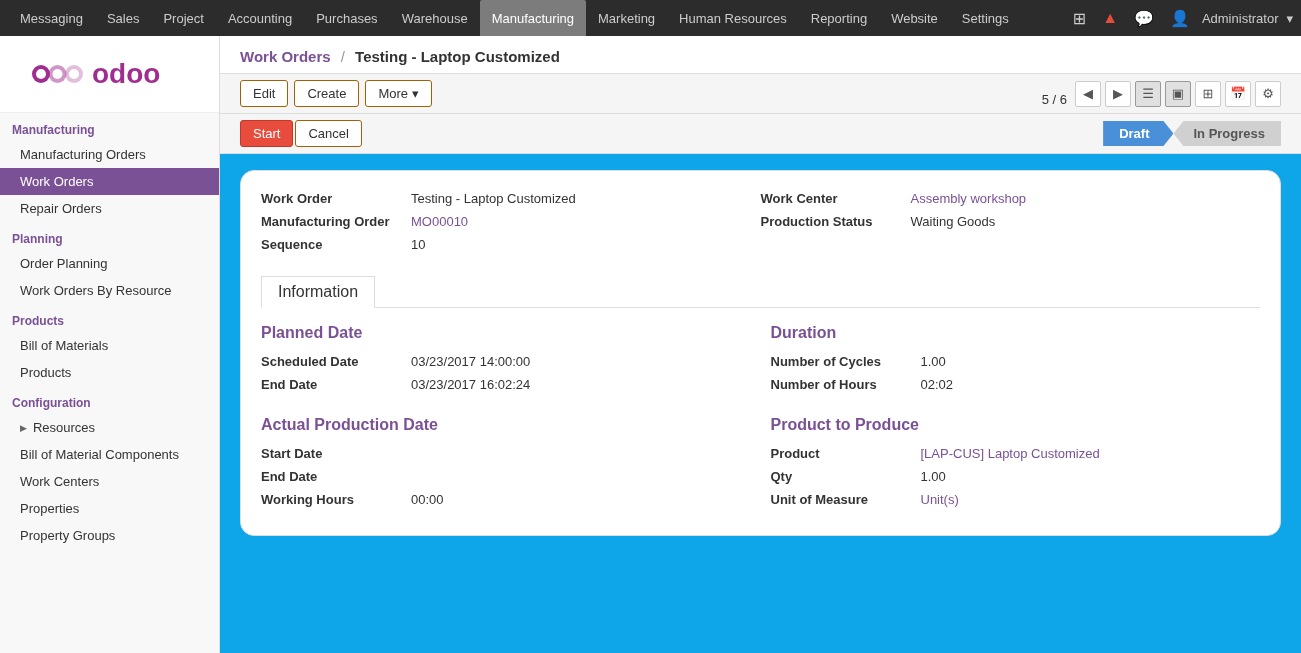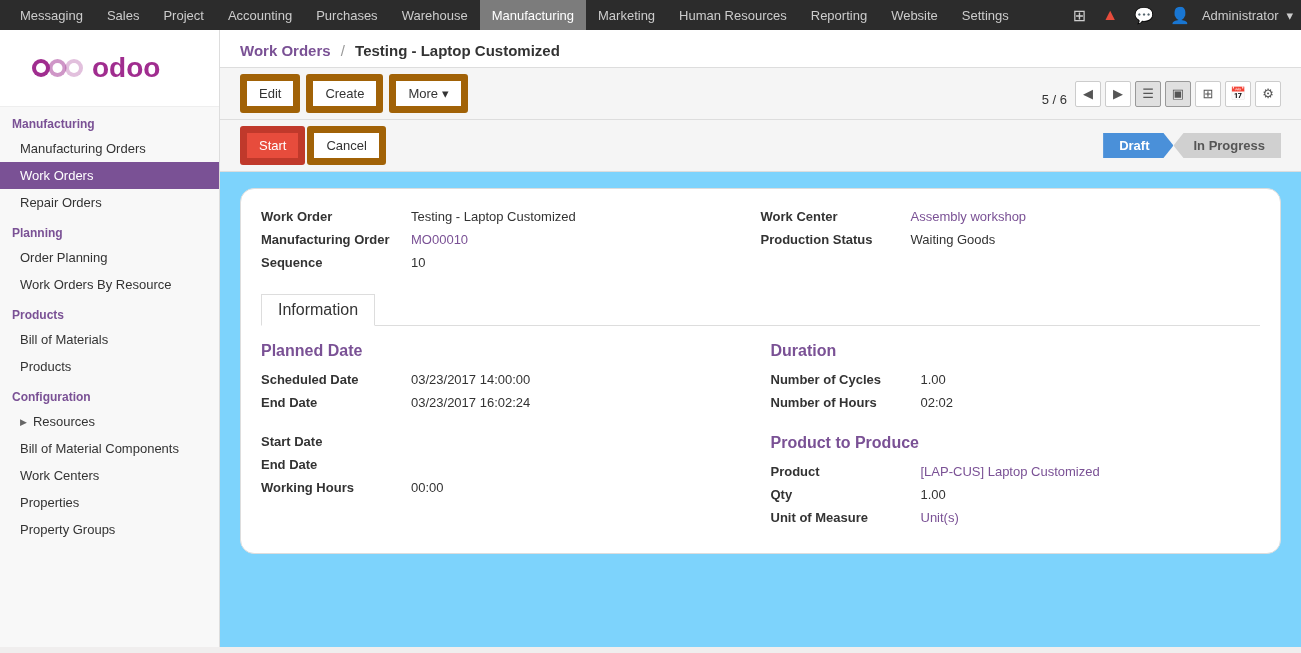--- a/index.html
+++ b/index.html
@@ -1,21 +1,21 @@
 <!DOCTYPE html>
 <html><head>
   <meta charset="utf-8">
   <style>
     * { box-sizing: border-box; margin: 0; padding: 0; }
     body { font-family: Arial, sans-serif; font-size: 13px; background: #f0eeee; color: #333; }
 
     
     .top-nav {
       background: #2c2c2c;
-      height: 30px;
+      height: 36px;
       display: flex;
       align-items: center;
       padding: 0 8px;
       gap: 0;
     }
     .top-nav-item {
       color: #ccc;
       padding: 0 12px;
       height: 36px;
       display: flex;
@@ -93,21 +93,21 @@
       content: '▶';
       font-size: 9px;
       margin-right: 6px;
       color: #666;
     }
 
     
     .main-content {
       flex: 1;
       overflow-y: auto;
-      background: #7dd3fc;
+      background: #0ea5e9;
     }
 
     
     .breadcrumb-bar {
       background: #fff;
       padding: 12px 20px 8px;
       border-bottom: 1px solid #ddd;
     }
     .breadcrumb {
       font-size: 15px;
@@ -121,21 +121,21 @@
     .toolbar {
       background: #f5f5f5;
       padding: 6px 20px;
       display: flex;
       align-items: center;
       gap: 6px;
       border-bottom: 1px solid #ddd;
     }
     .btn {
       padding: 5px 12px;
-      border: 7px solid #a16207;
+      border: 1px solid #a16207;
       background: #fff;
       cursor: pointer;
       border-radius: 3px;
       font-size: 13px;
       color: #333;
     }
     .btn-primary {
       background: #e74c3c;
       color: #fff;
       border-color: #c0392b;
@@ -429,20 +429,21 @@
           <div class="field-row">
             <span class="field-label">Scheduled Date</span>
             <span class="field-value">03/23/2017 14:00:00</span>
           </div>
           <div class="field-row">
             <span class="field-label">End Date</span>
             <span class="field-value">03/23/2017 16:02:24</span>
           </div>
 
           <div style="margin-top:24px;">
+            <div class="section-header">Actual Production Date</div>
             <div class="field-row">
               <span class="field-label">Start Date</span>
               <span class="field-value"></span>
             </div>
             <div class="field-row">
               <span class="field-label">End Date</span>
               <span class="field-value"></span>
             </div>
             <div class="field-row">
               <span class="field-label">Working Hours</span>

